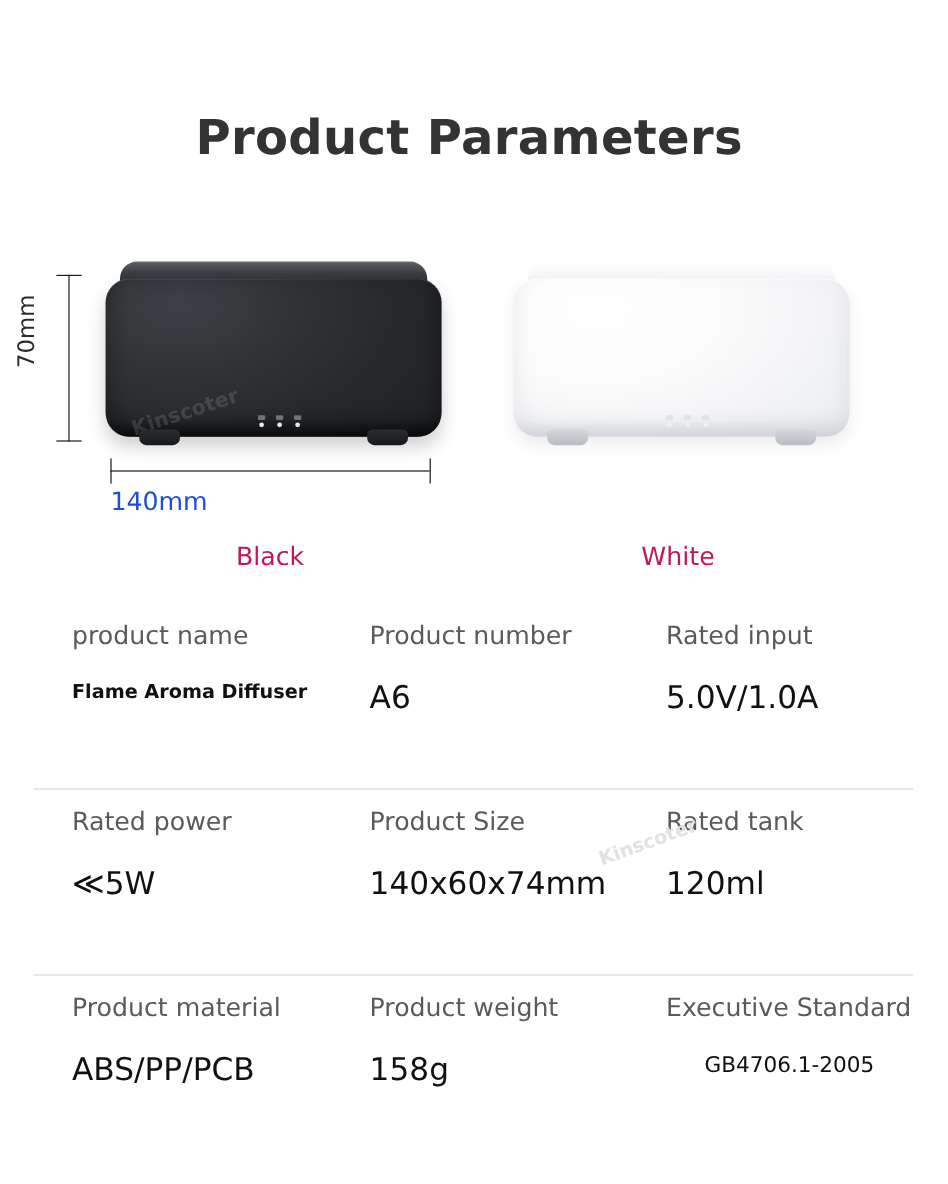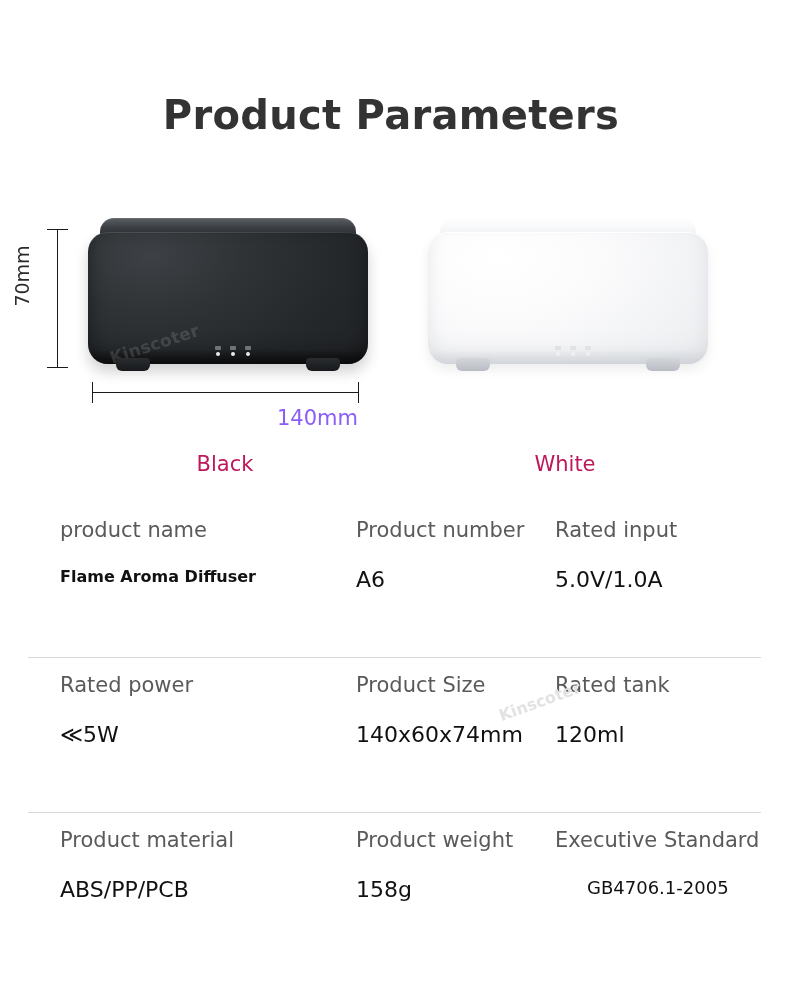--- a/index.html
+++ b/index.html
@@ -83,23 +83,23 @@
     height: 21px;
     background: #1a1a1a;
   }
   .dim-h-cap.left { left: 92px; }
   .dim-h-cap.right { left: 358px; }
   .dim-h-label {
     position: absolute;
     left: 92px;
     top: 206px;
     width: 266px;
-    text-align: right;
+    text-align: left;
     font-size: 21px;
-    color: #8b5cf6;
+    color: #1d4ed8;
   }
 
   
   .device { position: absolute; }
   .device .lid {
     position: absolute;
     border-radius: 14px 14px 6px 6px;
   }
   .device .body {
     position: absolute;
@@ -215,31 +215,31 @@
   }
   .spec-row {
     position: relative;
     height: 155px;
   }
   .spec-cell {
     position: absolute;
     top: 0;
   }
   .spec-cell.c1 { left: 60px; }
-  .spec-cell.c2 { left: 308px; margin-left: 48px; }
+  .spec-cell.c2 { left: 308px; }
   .spec-cell.c3 { left: 555px; }
   .spec-label {
     font-size: 21px;
     color: #5a5a5a;
     white-space: nowrap;
     line-height: 1;
   }
   .spec-value {
     margin-top: 28px;
-    font-size: 22px;
+    font-size: 26px;
     color: #111111;
     white-space: nowrap;
     line-height: 1;
   }
   .spec-value.small { font-size: 16px; font-weight: 600; }
   .spec-value.mid { font-size: 18px; margin-left: 32px; }
 
   .divider {
     position: absolute;
     left: 28px;

